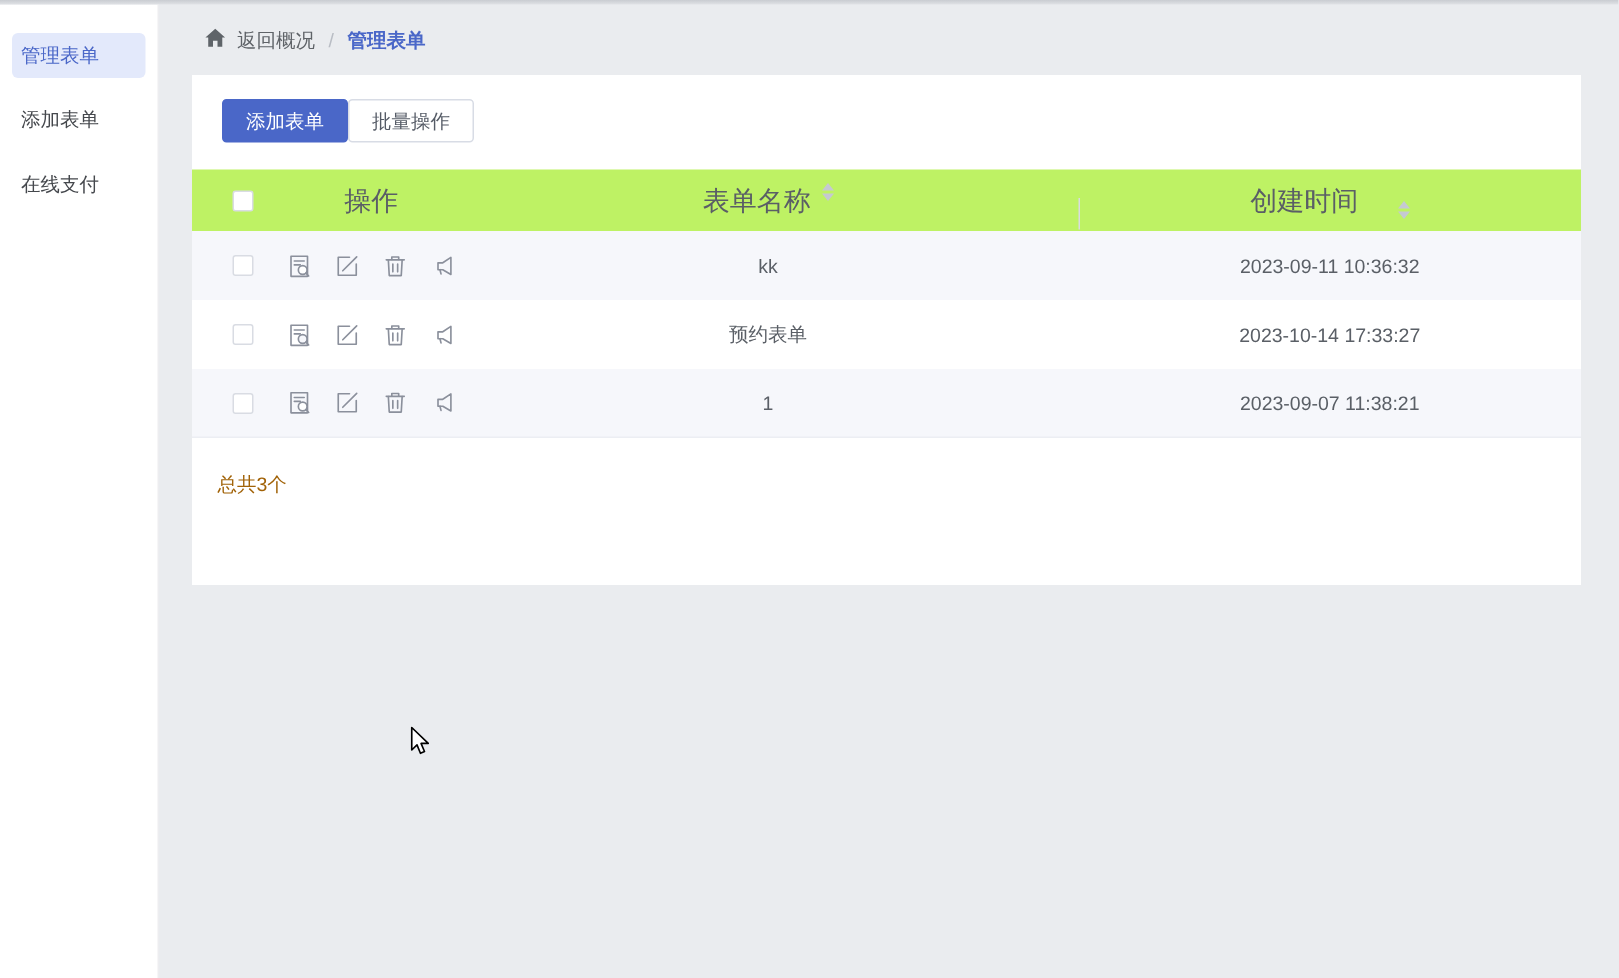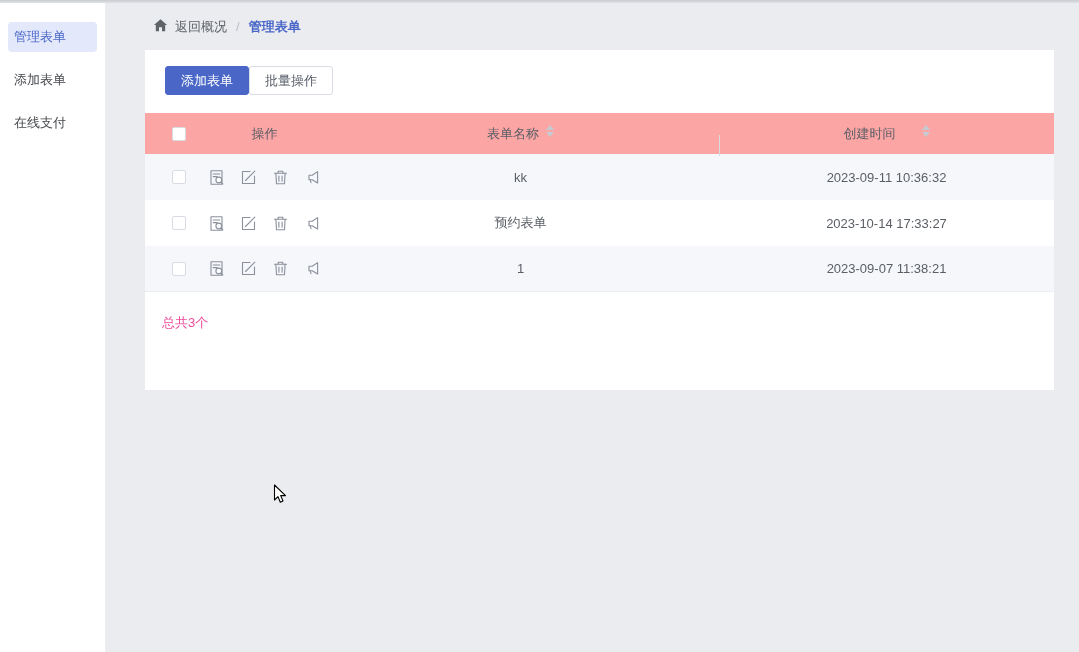--- a/index.html
+++ b/index.html
@@ -13,63 +13,63 @@
 
   
   .sidebar { position:absolute; left:0; top:3px; width:106px; height:649px;
     background:#fff; border-right:1px solid #ededf0; z-index:10; }
   .side-item { margin:13px 8px 0 8px; height:30px; display:flex; align-items:center;
     padding-left:6px; font-size:13px; color:#45484d; border-radius:4px; cursor:pointer; }
   .side-item:first-child { margin-top:19px; }
   .side-item.active { background:#e3e9fb; color:#4a67c8; }
 
   
-  .main { position:absolute; left:106px; top:3px; width:973px; height:649px;padding-left:17px; }
+  .main { position:absolute; left:106px; top:3px; width:973px; height:649px; }
   .breadcrumb { height:47px; display:flex; align-items:center; padding-left:30px;
     font-size:13px; color:#5f6368; }
   .breadcrumb .home { display:inline-flex; margin-right:7px; margin-top:-2px; }
   .breadcrumb .sep { margin:0 9px; color:#b9bdc4; }
   .breadcrumb .current { color:#4a67c8; font-weight:bold; }
 
   
   .card { margin:0 25px 0 22px; height:340px; background:#fff; }
   .toolbar { padding:16px 0 0 20px; display:flex; }
   .btn { height:29px; font-size:13px; display:inline-flex; align-items:center;
     padding:0 15px; border-radius:3px; cursor:pointer; }
   .btn-primary { background:#4a67c8; color:#fff; border:1px solid #4a67c8; }
   .btn-plain { background:#fff; color:#555b66; border:1px solid #d8dce5; margin-left:0; }
 
   
   .table { margin-top:18px; }
-  .thead { height:41px; background:#fca5a5; display:flex; align-items:center;
-    font-size:13px; color:#5a5e66; }
+  .thead { height:41px; background:#bef264; display:flex; align-items:center;
+    font-size:18px; color:#5a5e66; }
   .trow { height:46px; display:flex; align-items:center; font-size:13px; color:#5a5f66; }
   .trow:nth-child(even) { background:#f6f7fb; }
   .trow:last-child { border-bottom:1px solid #eceef3; }
   .col-check { flex:0 0 62px; display:flex; align-items:center; }
   .col-ops { flex:0 0 115px; display:flex; align-items:center; }
   .thead .col-ops { justify-content:center; }
   .col-name { flex:1; display:flex; align-items:flex-start; justify-content:center; }
-  .col-created { flex:0 0 335px; display:flex; align-items:flex-start; justify-content:center;
+  .col-created { flex:0 0 335px; display:flex; align-items:flex-end; justify-content:center;
     position:relative;gap:19px; }
   .thead .col-created::before { content:""; position:absolute; left:0; top:10px;
     width:1px; height:21px; background:#d8dbe0; }
   .checkbox { width:14px; height:14px; margin-left:27px; border:1px solid #d9dce3;
     border-radius:2px; background:#fff; cursor:pointer; }
   .ops-icons { display:flex; gap:15px; margin-left:1px; }
   .op-icon { width:17px; height:17px; color:#8b909c; cursor:pointer; display:inline-flex; }
   .op-icon svg { width:17px; height:17px; stroke:currentColor; fill:none;
     stroke-width:1.1; stroke-linecap:round; stroke-linejoin:round; }
   .sort { display:inline-flex; flex-direction:column; gap:2px; margin-left:7px; cursor:pointer; }
   .sort i { display:block; width:0; height:0; border-left:4px solid transparent;
     border-right:4px solid transparent; }
   .sort .up { border-bottom:5px solid #c5c9d1; }
   .sort .down { border-top:5px solid #c5c9d1; }
 
-  .card-footer { padding:22px 0 0 17px; font-size:13px; color:#ec4899; }
+  .card-footer { padding:22px 0 0 17px; font-size:13px; color:#a16207; }
 
   
   .cursor { position:absolute; left:273px; top:484px; z-index:50; pointer-events:none; }
 </style>
 </head>
 <body>
 
 <div class="top-strip"></div>
 
 <div class="sidebar">

